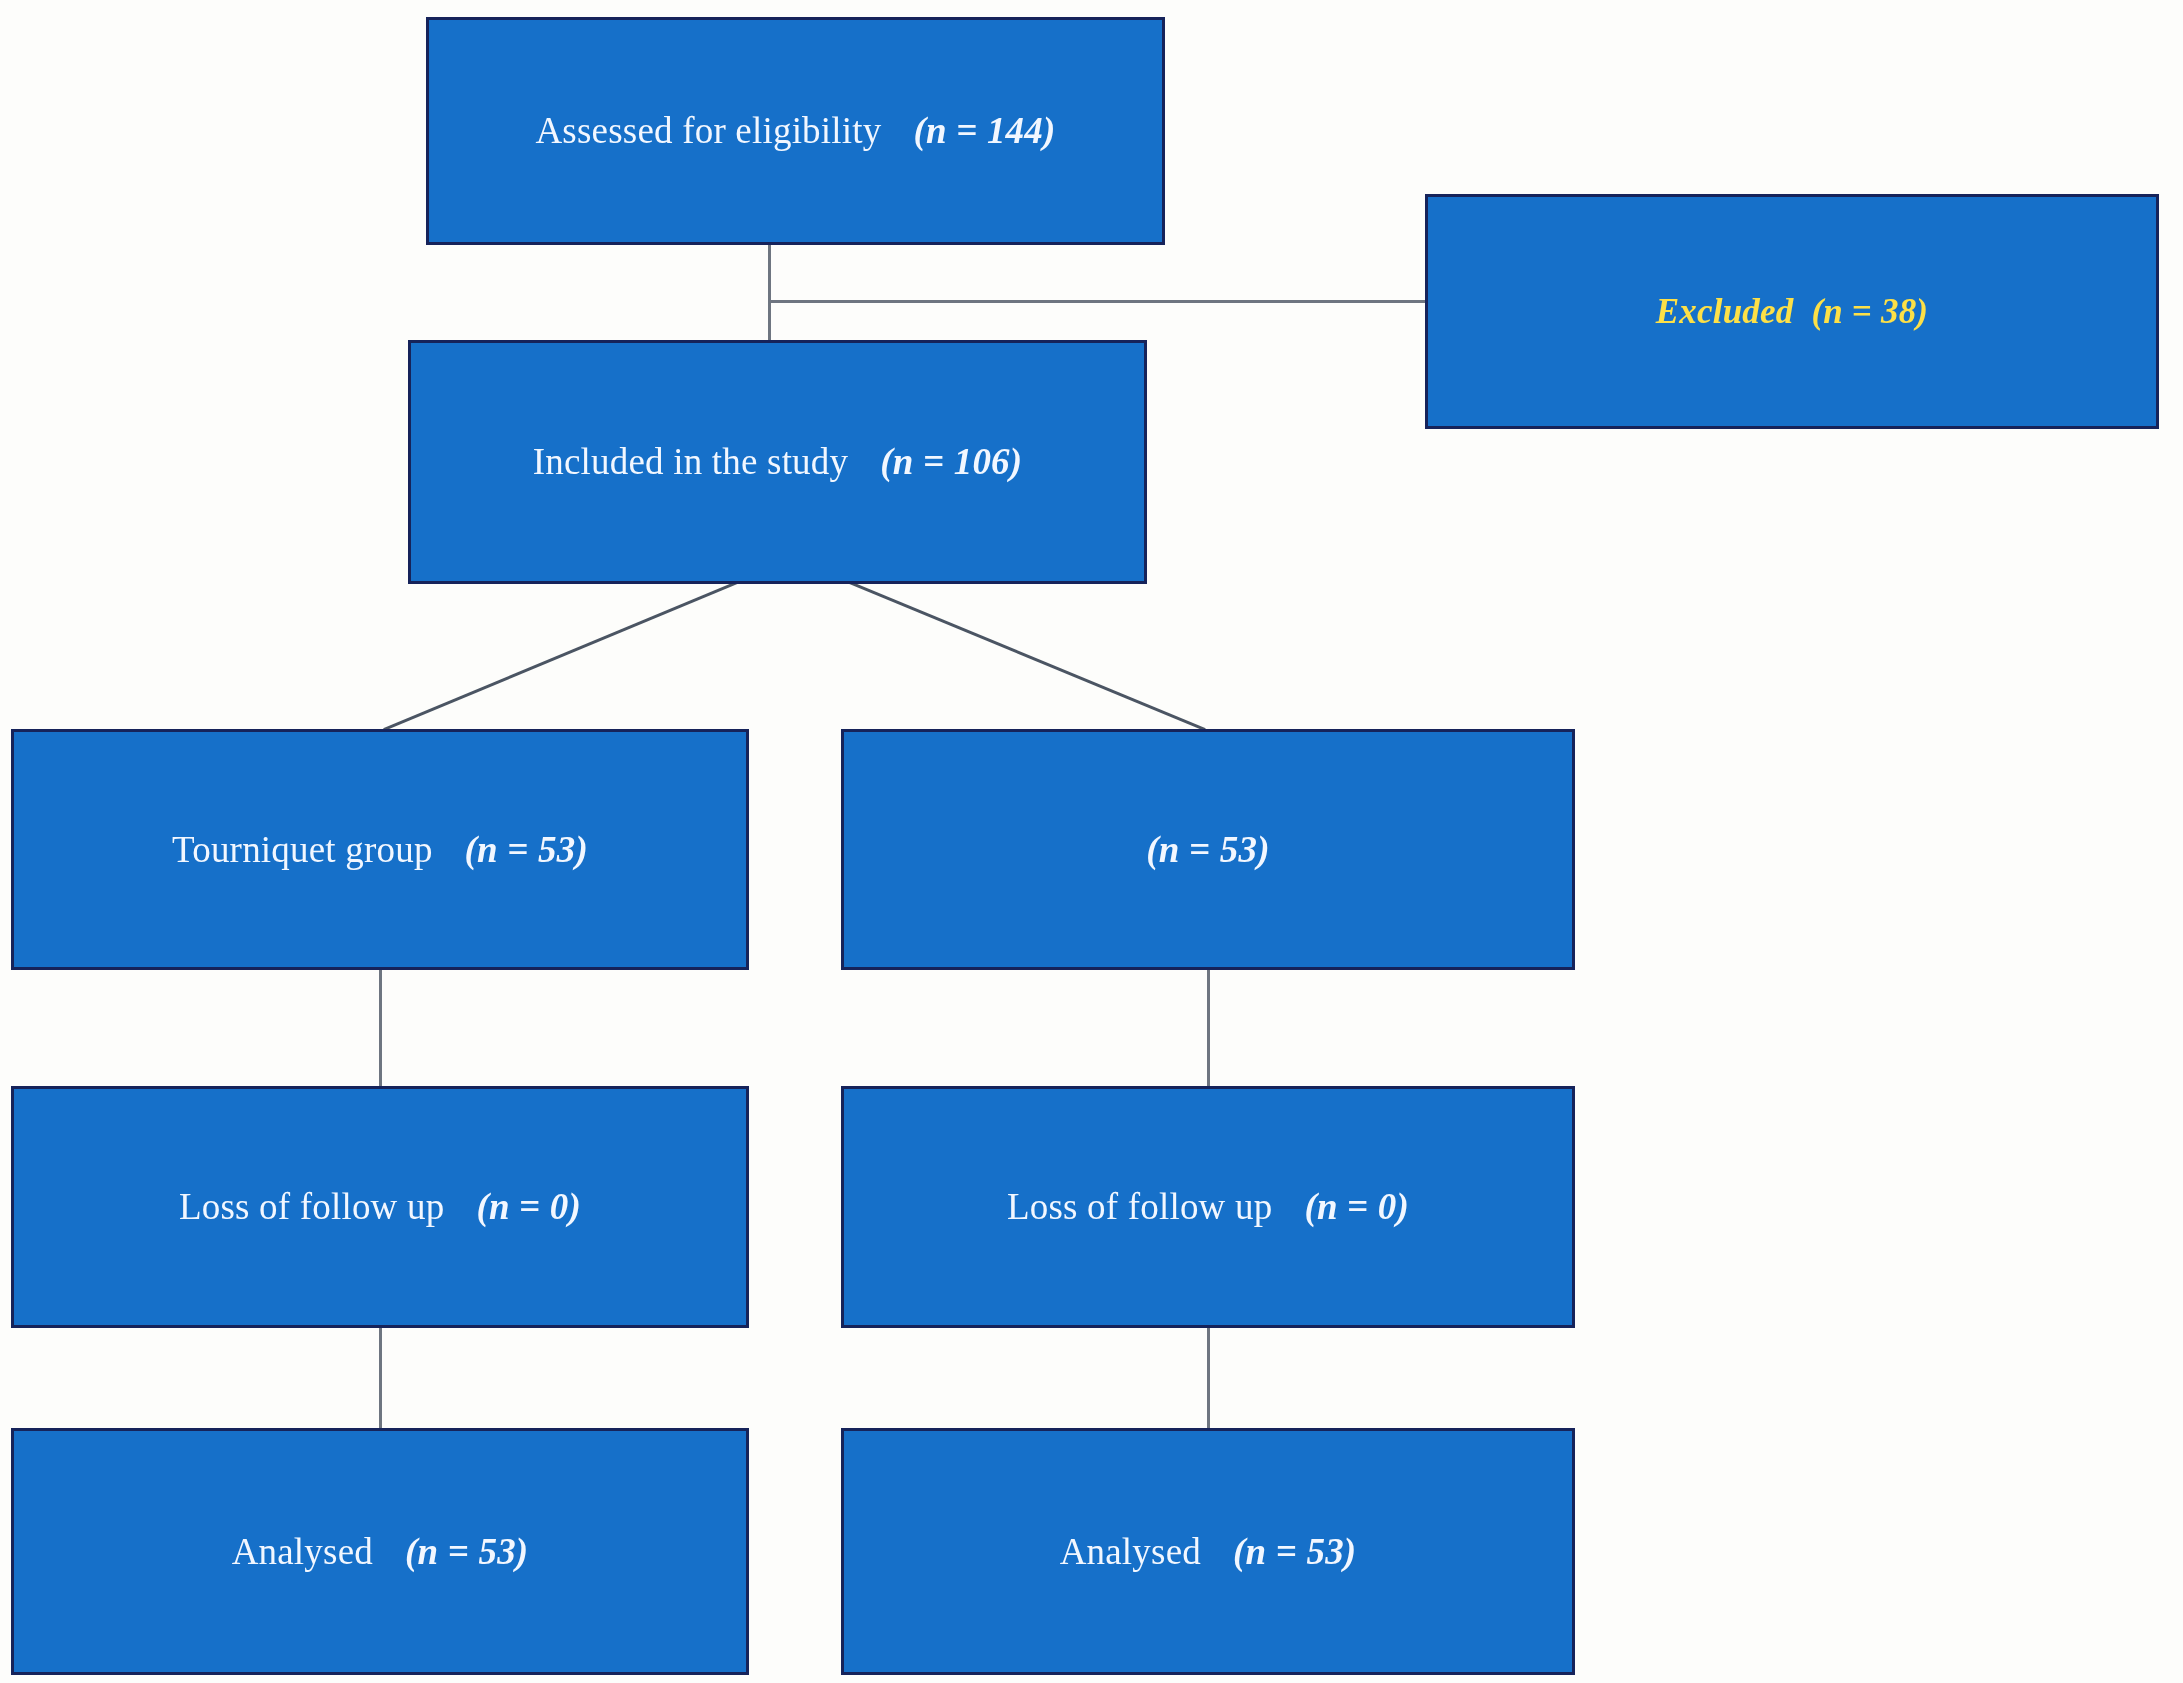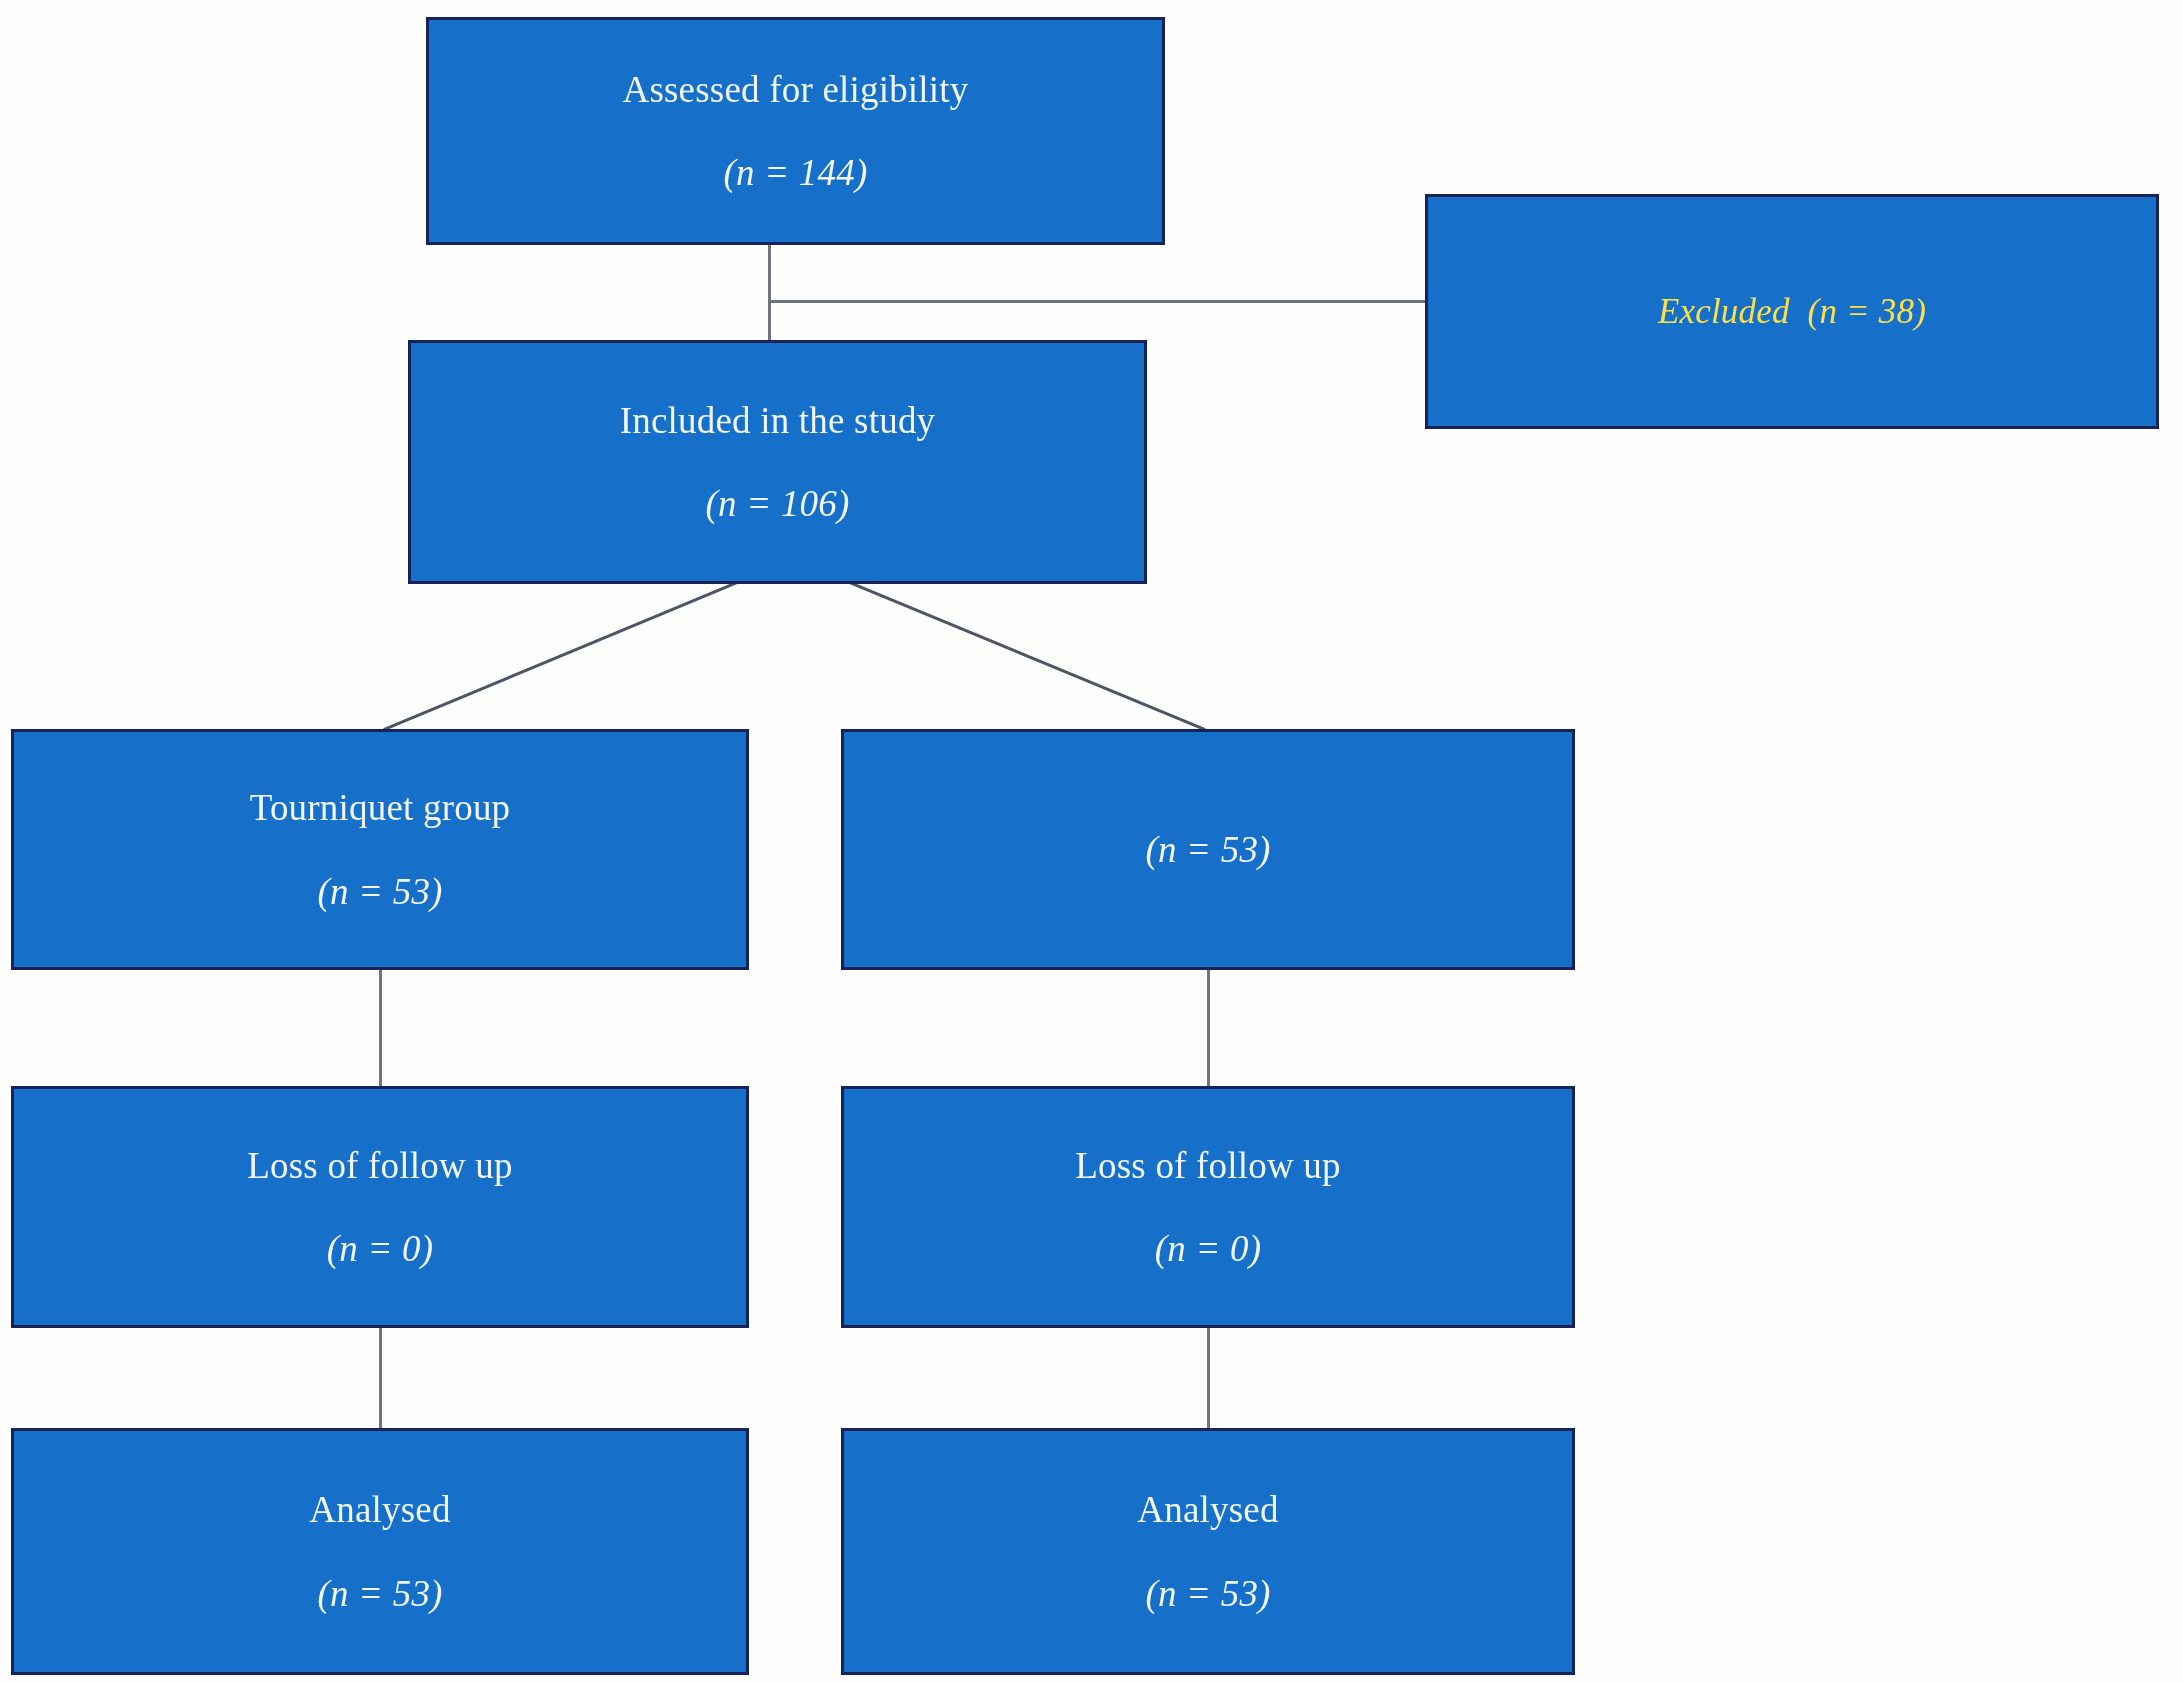--- a/index.html
+++ b/index.html
@@ -15,35 +15,34 @@
     background: #fdfdfb;
     overflow: hidden;
     font-family: "Liberation Serif", "DejaVu Serif", serif;
   }
   .node {
     position: absolute;
     background: #1670c9;
     border: 3.7px solid #16235a;
     box-sizing: border-box;
     display: flex;
-    flex-direction: column;
     align-items: center;
     justify-content: center;
     color: #f2f7ff;
     text-align: center;
     line-height: 1.38;
     letter-spacing: 0.2px;
     z-index: 3;
     gap: 32px;
   }
   .node .line {
     display: block;
     white-space: pre;
   }
-  .node .ital { font-style: italic; }
+  .node .ital { font-style: italic; font-weight: bold; }
 
   
   #node-assessed  { left: 426px;  top: 17px;   width: 739px; height: 228px; font-size: 37px; }
   #node-excluded  { left: 1425px; top: 194px;  width: 734px;  height: 235px; font-size: 35px; }
   #node-included  { left: 408px;  top: 340px;  width: 739px; height: 244px; font-size: 37px; }
 
   #node-tourniquet      { left: 11px;   top: 729px;  width: 738px; height: 241px; font-size: 37px; }
   #node-nontourniquet   { left: 841px; top: 729px;  width: 734px;  height: 241px; font-size: 37px; }
   #node-loss-left       { left: 11px;   top: 1086px; width: 738px; height: 242px; font-size: 37px; }
   #node-loss-right      { left: 841px; top: 1086px; width: 734px;  height: 242px; font-size: 37px; }

